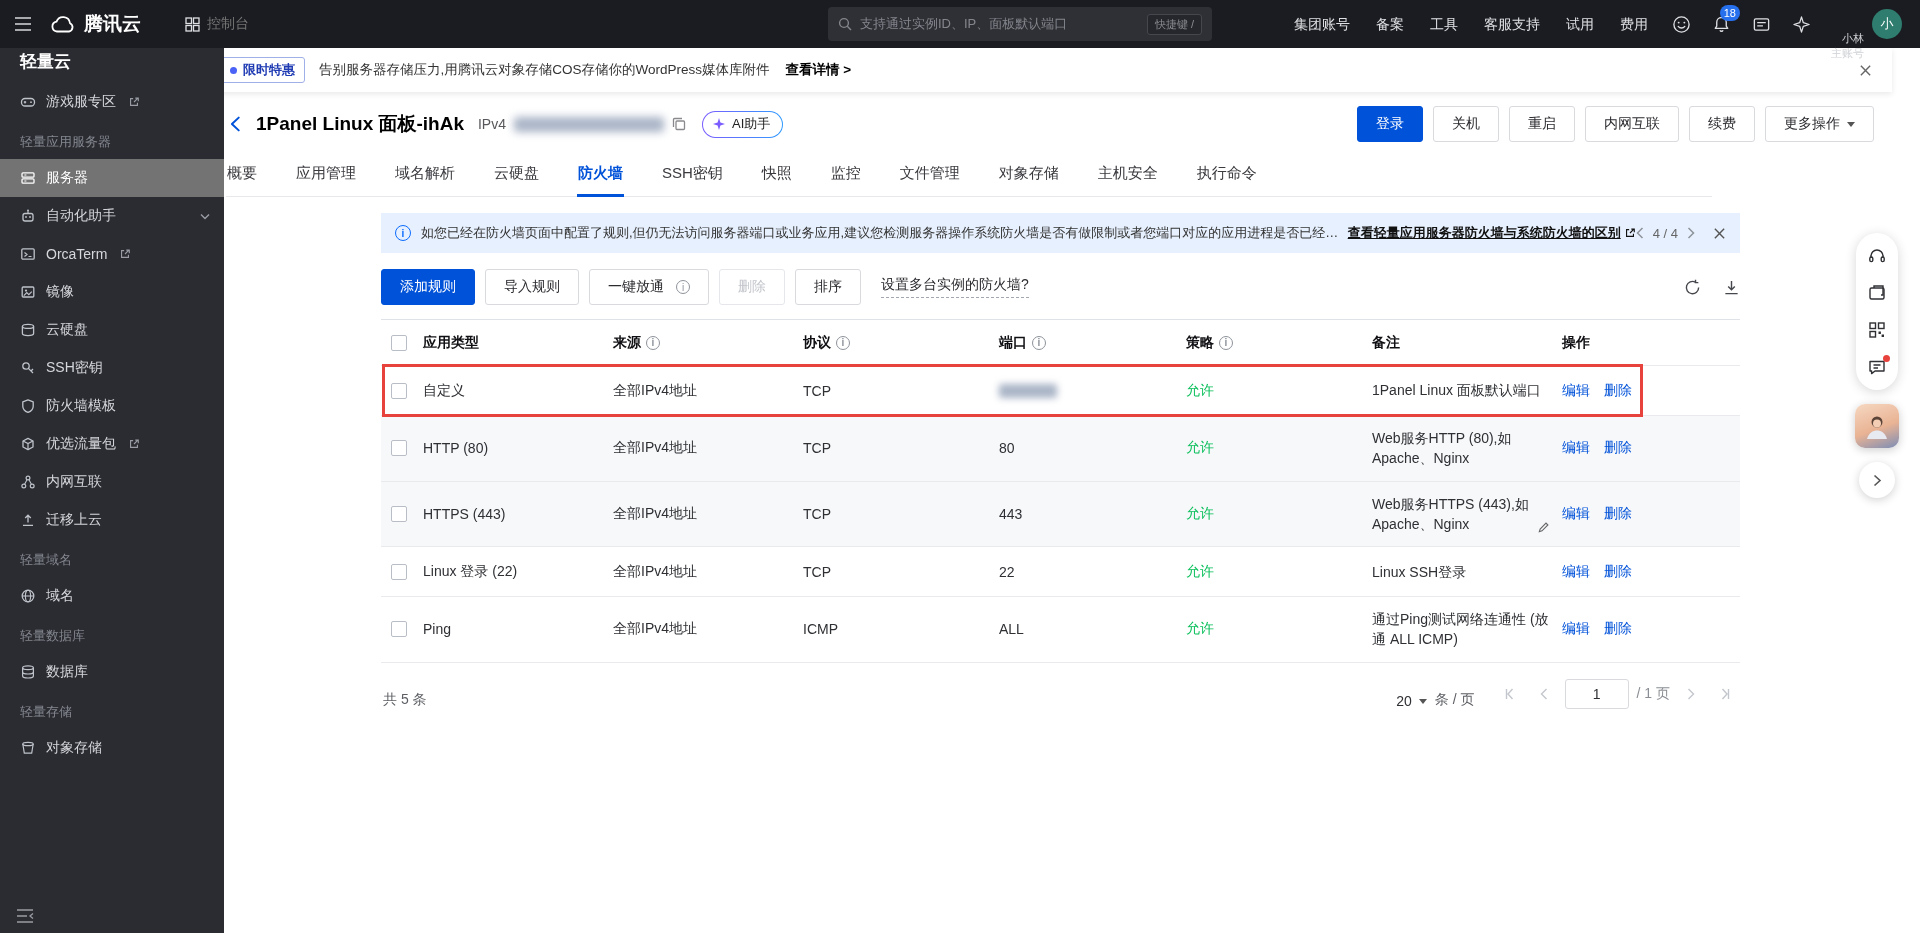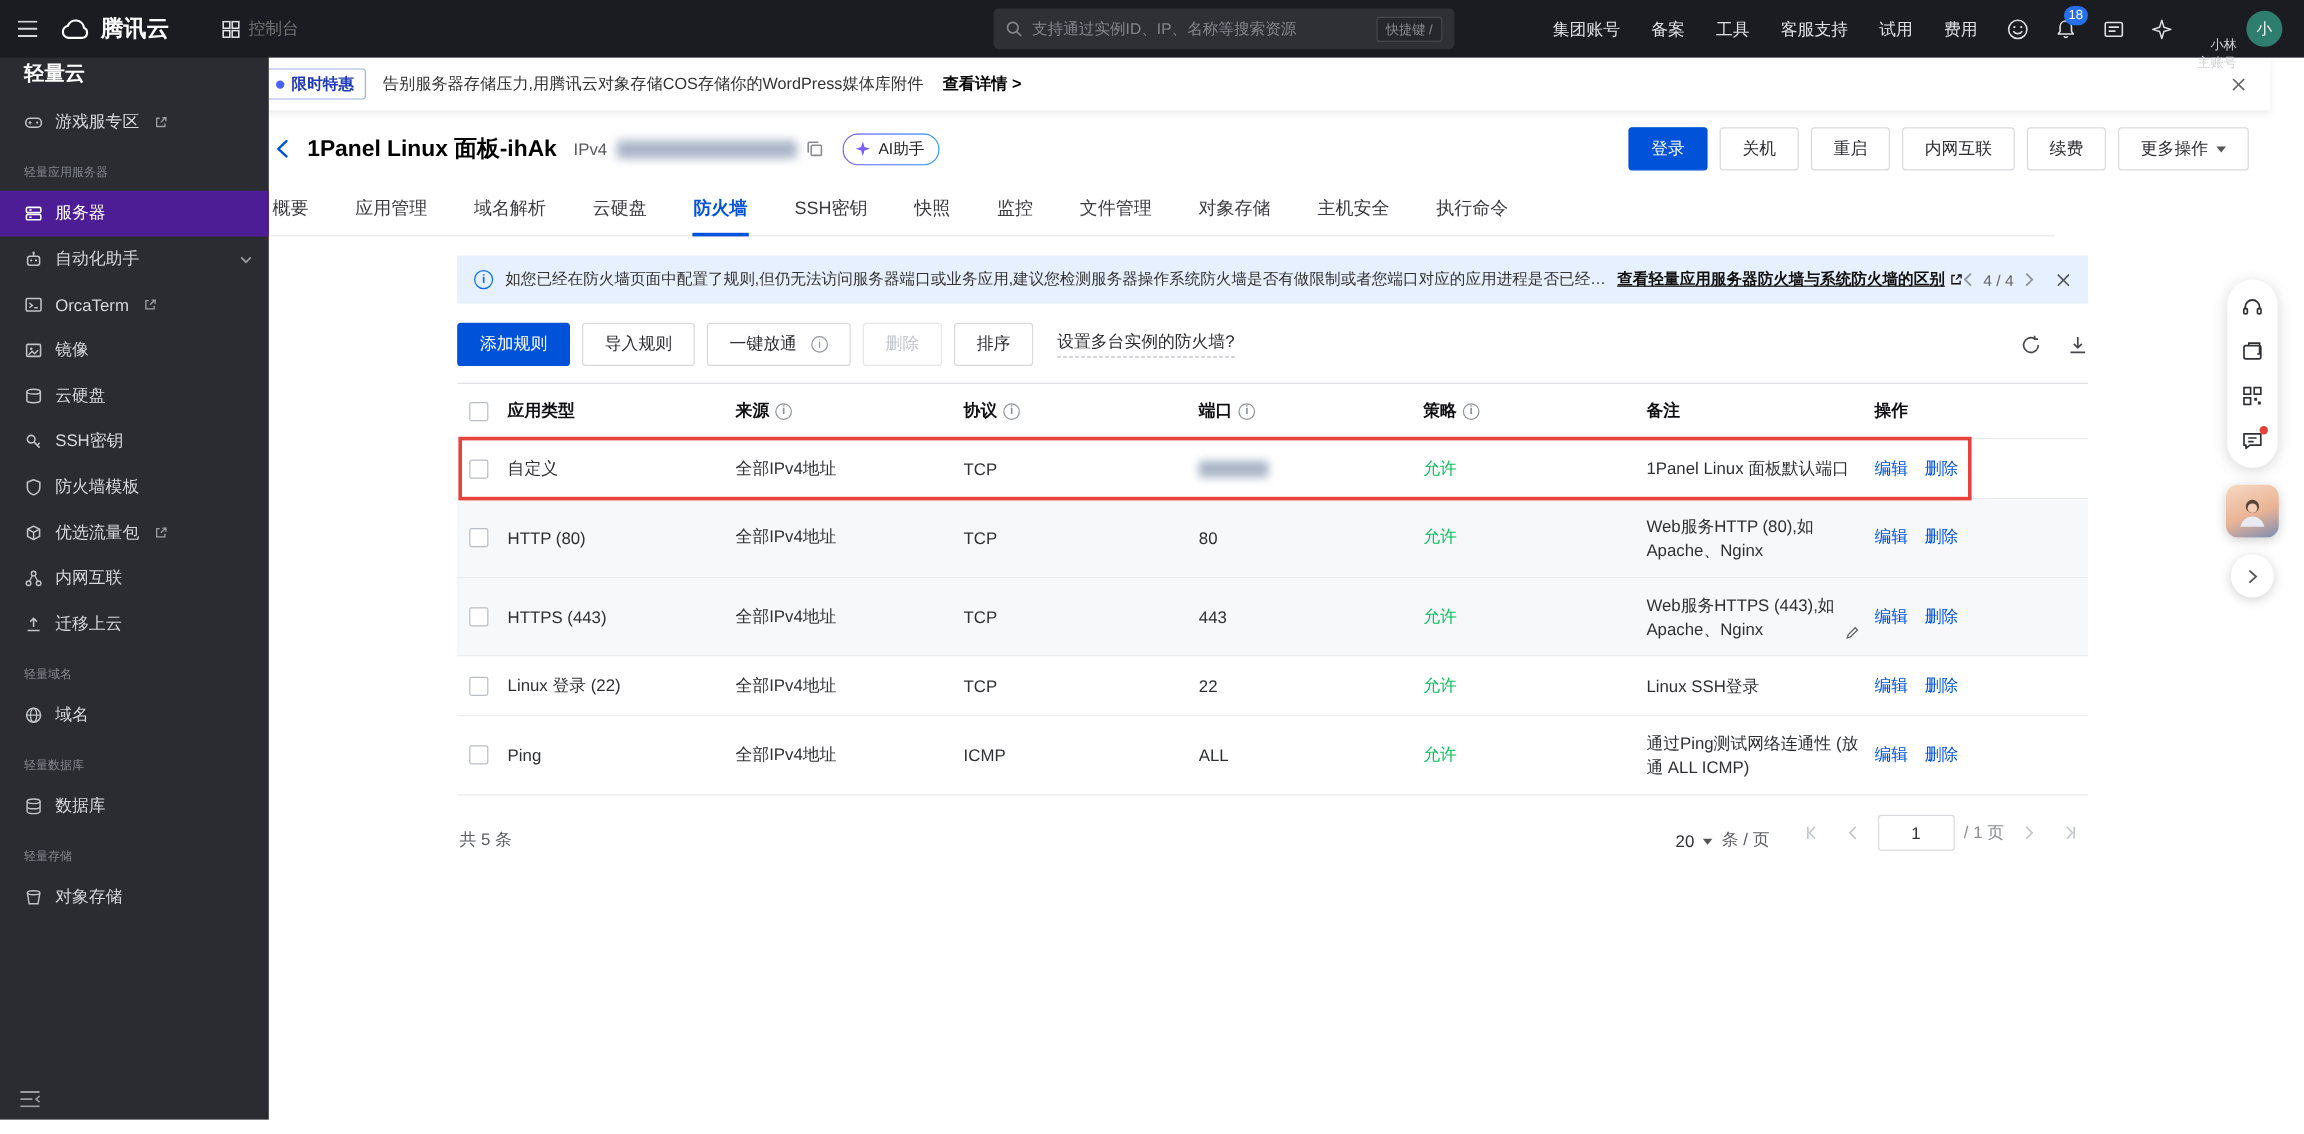--- a/index.html
+++ b/index.html
@@ -21,23 +21,23 @@
   .badge { position:absolute; top:5px; right:1px; min-width:18px; height:16px; background:#2670ed; color:#fff; border-radius:9px; font-size:11px; line-height:16px; text-align:center; padding:0 4px; }
   .user { display:flex; align-items:center; gap:8px; padding:0 18px 0 10px; cursor:pointer; }
   .user-text { text-align:right; font-size:11px; line-height:1.35; color:#cfd1d5;margin-top:43px; }
   .avatar { width:30px; height:30px; border-radius:50%; background:#2e7d6e; color:#fff; display:grid; place-items:center; font-size:13px; }
 
   
   .sidebar { position:absolute; top:36px; left:0; width:224px; height:897px; background:#2b2c32; z-index:30; }
   .sb-title { padding:14px 20px 10px; font-size:17px; font-weight:bold; color:#fff; }
   .sb-item { height:38px; display:flex; align-items:center; gap:10px; padding:0 14px 0 20px; font-size:14px; color:#d5d7db; cursor:pointer; }
   .sb-item .ico { width:16px; height:16px; flex:none; color:#bfc3ca; }
-  .sb-item.active { background:#4c1d95; color:#fff; }
+  .sb-item.active { background:#737373; color:#fff; }
   .sb-item.active .ico { color:#fff; }
-  .sb-section { height:38px; display:flex; align-items:flex-end; padding:0 20px 8px; font-size:10px; color:#84878f; }
+  .sb-section { height:38px; display:flex; align-items:flex-end; padding:0 20px 8px; font-size:13px; color:#84878f; }
   .ext { width:12px; height:12px; color:#9a9da5; margin-left:2px; flex:none; }
   .sb-chevron { margin-left:auto; color:#9a9da5; }
   .sb-collapse { position:absolute; bottom:10px; left:16px; color:#9a9ca3; cursor:pointer; }
 
   
   .main { position:absolute; left:200px; top:48px; width:1692px; height:897px; background:#fff; }
 
   .promo { height:44px; display:flex; align-items:center; padding:0 20px; box-shadow:0 2px 6px rgba(0,0,0,.09); position:relative; z-index:5; background:#fff; }
   .promo-badge { display:flex; align-items:center; gap:6px; border:1px solid #9fb0e8; border-radius:3px; padding:3px 9px; font-size:13px; color:#1f3bb3; font-weight:600; white-space:nowrap; }
   .promo-badge .dot { width:7px; height:7px; border-radius:50%; background:#4a62f5; }
@@ -143,21 +143,21 @@
     <span>控制台</span>
   </div>
 
   <div class="search">
     <span>
       <svg width="14" height="14" viewBox="0 0 14 14">
           <circle cx="6" cy="6" r="4.4" fill="none" stroke="#84868d" stroke-width="1.4"></circle>
           <path d="M9.3 9.3 13 13" stroke="#84868d" stroke-width="1.4"></path>
         </svg>
     </span>
-    <span class="ph">支持通过实例ID、IP、名称等搜索资源</span>
+    <span class="ph">支持通过实例ID、IP、面板默认端口</span>
     <span class="kbd">快捷键 /</span>
   </div>
 
   <nav class="tb-right">
     <span class="tb-link">集团账号</span>
     <span class="tb-link">备案</span>
     <span class="tb-link">工具</span>
     <span class="tb-link">客服支持</span>
     <span class="tb-link">试用</span>
     <span class="tb-link">费用</span>

